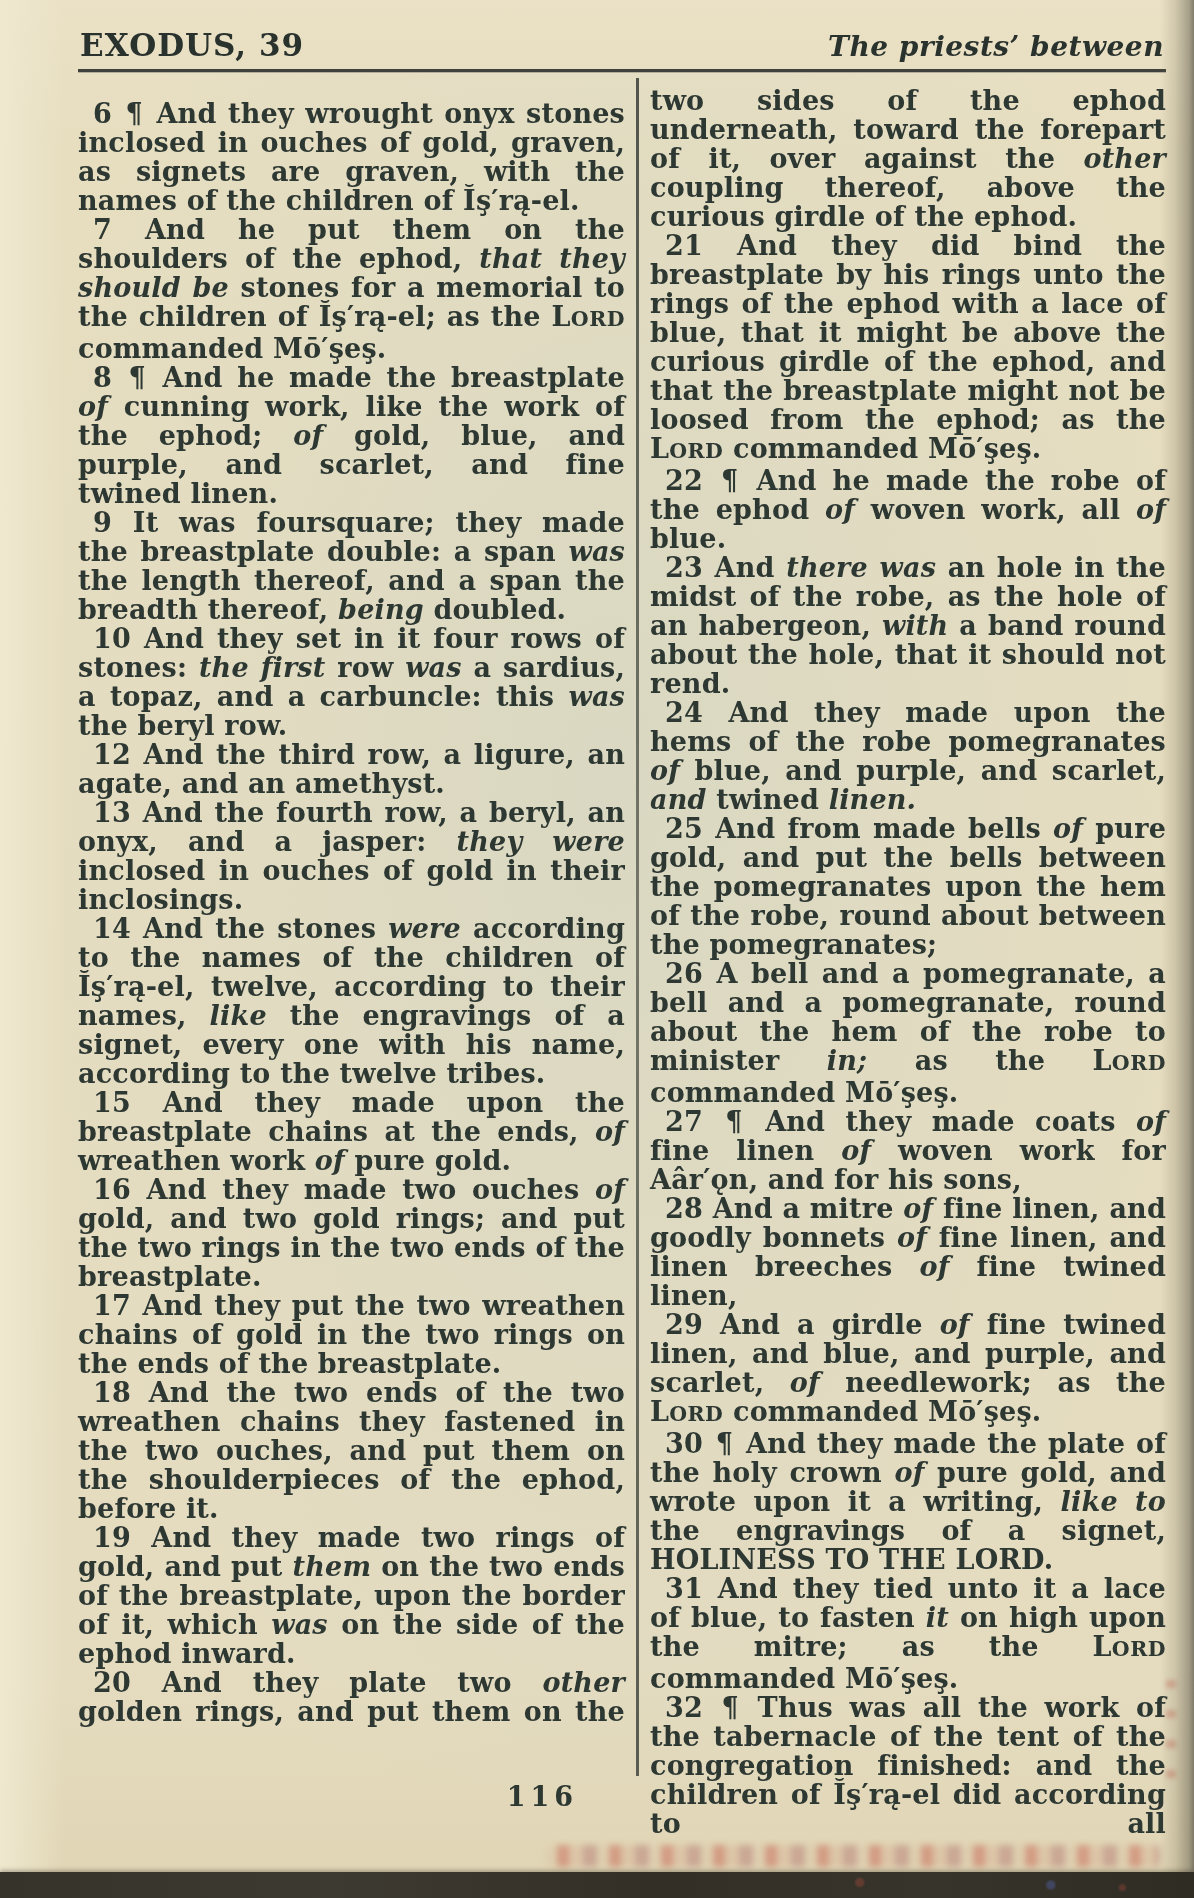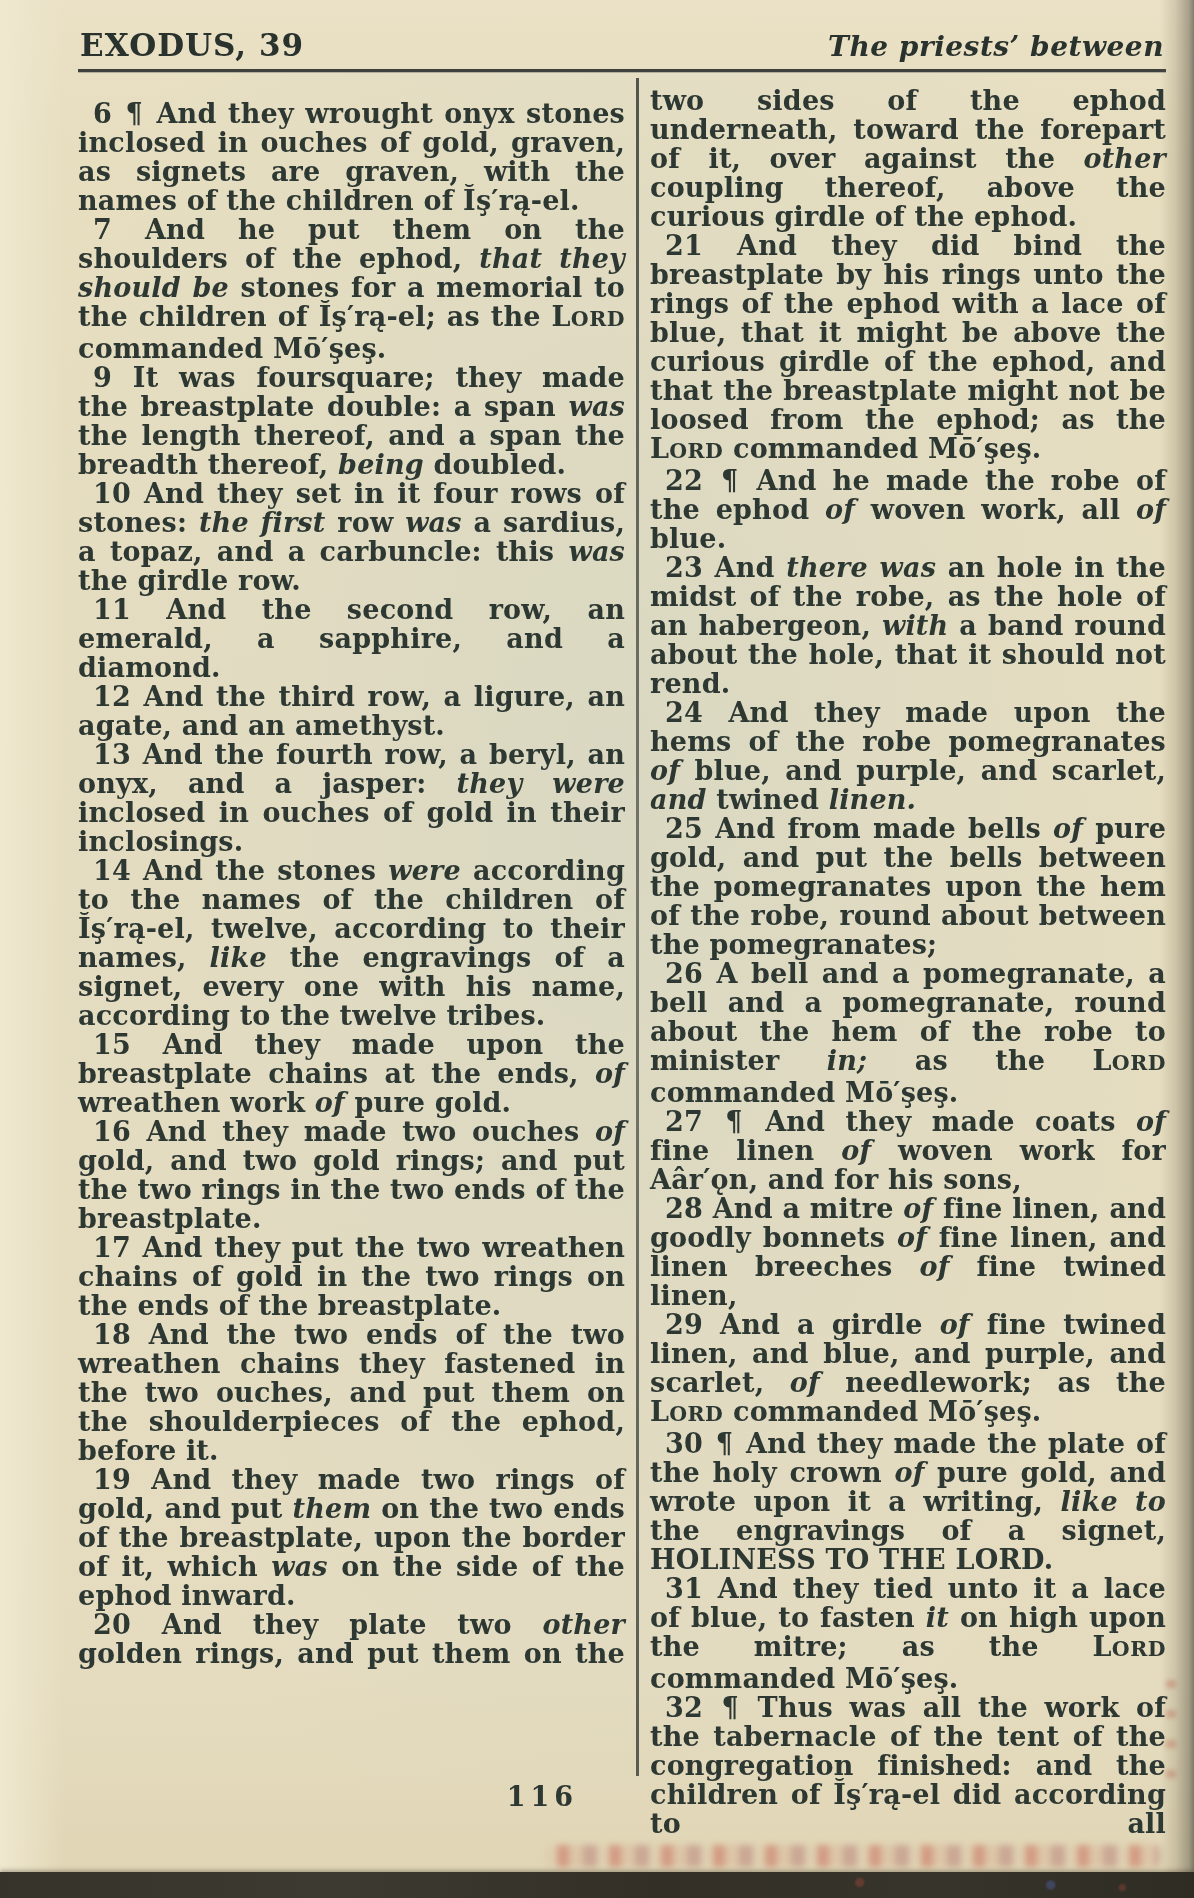--- a/index.html
+++ b/index.html
@@ -87,23 +87,23 @@
   <div class="edge-left"></div>
   <div class="sheen"></div>
 
   <div class="book-heading">EXODUS, 39</div>
   <div class="running-head">The priests’ between</div>
   <div class="head-rule"></div>
 
   <div class="col col-left">
       <p class="verse"><span class="vnum">6 </span><span class="pilcrow">¶ </span><span>And they wrought onyx stones inclosed in ouches of gold, graven, as signets are graven, with the names of the children of Ĭş′rą-el.</span></p>
       <p class="verse"><span class="vnum">7 </span><span>And he put them on the shoulders of the ephod, </span><span class="it">that they should be</span><span> stones for a memorial to the children of Ĭş′rą-el; as the L</span><span class="sc">ORD</span><span> commanded Mō′şeş.</span></p>
+      <p class="verse"><span class="vnum">8 </span><span class="pilcrow">¶ </span><span>And he made the breastplate </span><span class="it">of</span><span> cunning work, like the work of the ephod; </span><span class="it">of</span><span> gold, blue, and purple, and scarlet, and fine twined linen.</span></p>
       <p class="verse"><span class="vnum">9 </span><span>It was foursquare; they made the breastplate double: a span </span><span class="it">was</span><span> the length thereof, and a span the breadth thereof, </span><span class="it">being</span><span> doubled.</span></p>
-      <p class="verse"><span class="vnum">10 </span><span>And they set in it four rows of stones: </span><span class="it">the first</span><span> row </span><span class="it">was</span><span> a sardius, a topaz, and a carbuncle: this </span><span class="it">was</span><span> the girdle row.</span></p>
-      <p class="verse"><span class="vnum">11 </span><span>And the second row, an emerald, a sapphire, and a diamond.</span></p>
+      <p class="verse"><span class="vnum">10 </span><span>And they set in it four rows of stones: </span><span class="it">the first</span><span> row </span><span class="it">was</span><span> a sardius, a topaz, and a carbuncle: this </span><span class="it">was</span><span> the beryl row.</span></p>
       <p class="verse"><span class="vnum">12 </span><span>And the third row, a ligure, an agate, and an amethyst.</span></p>
       <p class="verse"><span class="vnum">13 </span><span>And the fourth row, a beryl, an onyx, and a jasper: </span><span class="it">they were</span><span> inclosed in ouches of gold in their inclosings.</span></p>
       <p class="verse"><span class="vnum">14 </span><span>And the stones </span><span class="it">were</span><span> according to the names of the children of Ĭş′rą-el, twelve, according to their names, </span><span class="it">like</span><span> the engravings of a signet, every one with his name, according to the twelve tribes.</span></p>
       <p class="verse"><span class="vnum">15 </span><span>And they made upon the breastplate chains at the ends, </span><span class="it">of</span><span> wreathen work </span><span class="it">of</span><span> pure gold.</span></p>
       <p class="verse"><span class="vnum">16 </span><span>And they made two ouches </span><span class="it">of</span><span> gold, and two gold rings; and put the two rings in the two ends of the breastplate.</span></p>
       <p class="verse"><span class="vnum">17 </span><span>And they put the two wreathen chains of gold in the two rings on the ends of the breastplate.</span></p>
       <p class="verse"><span class="vnum">18 </span><span>And the two ends of the two wreathen chains they fastened in the two ouches, and put them on the shoulderpieces of the ephod, before it.</span></p>
       <p class="verse"><span class="vnum">19 </span><span>And they made two rings of gold, and put </span><span class="it">them</span><span> on the two ends of the breastplate, upon the border of it, which </span><span class="it">was</span><span> on the side of the ephod inward.</span></p>
       <p class="verse cont"><span class="vnum">20 </span><span>And they plate two </span><span class="it">other</span><span> golden rings, and put them on the</span></p>
     </div>

